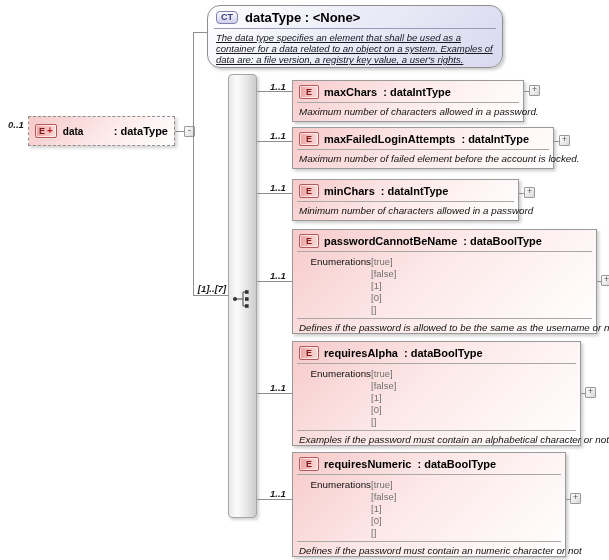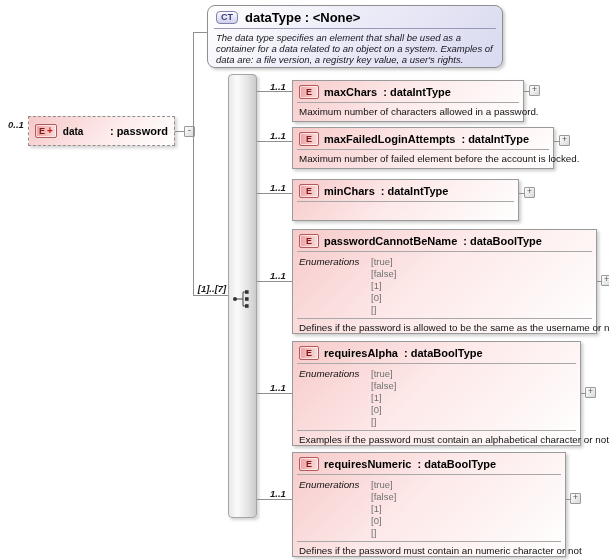--- a/index.html
+++ b/index.html
@@ -11,34 +11,34 @@
   .hline{position:absolute;height:0;border-top:1px solid #8f8f8f;}
   .vline{position:absolute;width:0;border-left:1px solid #8f8f8f;}
   .occ{
     position:absolute;font-size:9.5px;font-style:italic;font-weight:bold;
     color:#1a1a1a;width:26px;text-align:center;white-space:nowrap;
   }
   .occ-left{text-align:center;}
   
   .ctbox{
     position:absolute;left:207px;top:5px;width:294px;height:61px;
-    border:1px solid #8f8f8f;border-radius:8px;
+    border:1px solid #8f8f8f;border-radius:13px;
     background:linear-gradient(135deg,#ffffff 0%,#ececf8 45%,#d9d9f0 100%);
     box-shadow:2px 2px 3px rgba(110,110,110,0.35);
   }
   .ct-title{display:flex;align-items:center;gap:7px;padding:4px 8px 2px 8px;}
   .ct-badge{
     font-size:9px;font-weight:bold;color:#3c3c78;
     border:1px solid #8080b0;border-radius:4px;padding:0 4px;line-height:11px;
     background:linear-gradient(to bottom,#fbfbff,#cfcfec);
   }
   .ct-name{font-size:13px;font-weight:bold;color:#000;white-space:nowrap;}
   .ct-desc{
     margin:1px 6px 0 6px;padding:3px 2px 0 2px;border-top:1px solid #9a9ab8;
-    font-size:9.5px;font-style:italic;color:#16161f;line-height:11px;
+    font-size:9.5px;font-style:italic;color:#16161f;line-height:11px;text-decoration:underline;
   }
   
   .databox{
     position:absolute;left:28px;top:116px;width:147px;height:30px;
     border:1px dashed #8f8f8f;
     background:linear-gradient(135deg,#f6c8c8 0%,#fdeaea 55%,#ffffff 100%);
     box-shadow:2px 2px 3px rgba(110,110,110,0.3);
     display:flex;align-items:center;gap:6px;padding:0 6px;box-sizing:border-box;
   }
   .ebadge{
@@ -73,26 +73,26 @@
     position:absolute;box-sizing:border-box;
     border:1px solid #9a9a9a;
     background:linear-gradient(135deg,#f7caca 0%,#fde9e9 45%,#ffffff 100%);
     box-shadow:2px 2px 3px rgba(110,110,110,0.35);
   }
   .el-title{display:flex;align-items:center;gap:5px;padding:3px 6px;height:15px;}
   .ename{font-size:11px;font-weight:bold;color:#000;white-space:nowrap;}
   .etype{font-size:11px;font-weight:bold;color:#000;white-space:nowrap;margin-left:1px;}
   .divider{margin:0 4px;border-top:1px solid #a8a8a8;height:0;}
   .anno{
-    padding:3px 6px 2px 6px;font-size:9.8px;color:#111;
+    padding:3px 6px 2px 6px;font-size:9.8px;font-style:italic;color:#111;
     white-space:nowrap;line-height:11px;text-align:right;
   }
   .enumsec{display:flex;padding:4px 6px 2px 6px;}
   .enumlabel{
-    font-size:9.8px;font-style:italic;color:#111;width:72px;flex:0 0 auto;
+    font-size:9.8px;color:#111;width:72px;flex:0 0 auto;text-align:right;
   }
   .enumvals{
     font-size:9.5px;color:#707070;white-space:pre-line;line-height:12px;
   }
 </style>
 </head>
 <body>
 
 <div class="hline" style="left:175px;top:131px;width:9px"></div>
 <div class="togglebox" style="left:184px;top:126px">-</div>
@@ -106,21 +106,21 @@
     <span class="ct-badge">CT</span>
     <span class="ct-name">dataType : &lt;None&gt;</span>
   </div>
   <div class="ct-desc">The data type specifies an element that shall be used as a container for a data related to an object on a system. Examples of data are: a file version, a registry key value, a user's rights.</div>
 </div>
 
 <div class="occ occ-left" style="left:3px;top:119px">0..1</div>
 <div class="databox">
   <span class="ebadge ebadge-plus"><span>E</span><span class="plus-red">+</span></span>
   <span class="rname">data</span>
-  <span class="rtype">: password</span>
+  <span class="rtype">: dataType</span>
 </div>
 
 <div class="seqbar"></div>
 <div class="seqicon">
   <svg width="22" height="22" viewBox="0 0 22 22">
     <line x1="4" y1="11" x2="12" y2="11" stroke="#444" stroke-width="1"></line>
     <line x1="12" y1="4" x2="12" y2="18" stroke="#444" stroke-width="1"></line>
     <line x1="12" y1="4" x2="15" y2="4" stroke="#444" stroke-width="1"></line>
     <line x1="12" y1="18" x2="15" y2="18" stroke="#444" stroke-width="1"></line>
     <circle cx="4" cy="11" r="2" fill="#333"></circle>
@@ -160,20 +160,21 @@
 
 <div class="occ" style="left:265px;top:182px">1..1</div>
 <div class="hline" style="left:257px;top:193px;width:35px"></div>
 <div class="elbox" style="left:292px;top:179px;width:227px;height:42px">
   <div class="el-title">
     <span class="ebadge">E</span>
     <span class="ename">minChars</span>
     <span class="etype">: dataIntType</span>
   </div>
   <div class="divider"></div>
+  <div class="anno">Minimum number of characters allowed in a password</div>
 </div>
 <div class="hline" style="left:519px;top:193px;width:5px"></div>
 <div class="togglebox" style="left:524px;top:187px">+</div>
 
 <div class="occ" style="left:265px;top:270px">1..1</div>
 <div class="hline" style="left:257px;top:281px;width:35px"></div>
 <div class="elbox" style="left:292px;top:229px;width:305px;height:105px">
   <div class="el-title">
     <span class="ebadge">E</span>
     <span class="ename">passwordCannotBeName</span>

